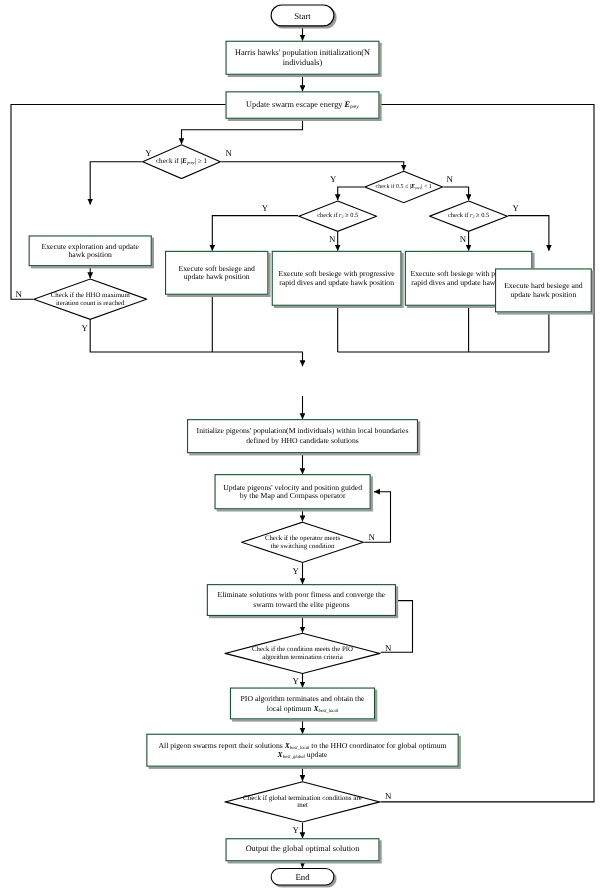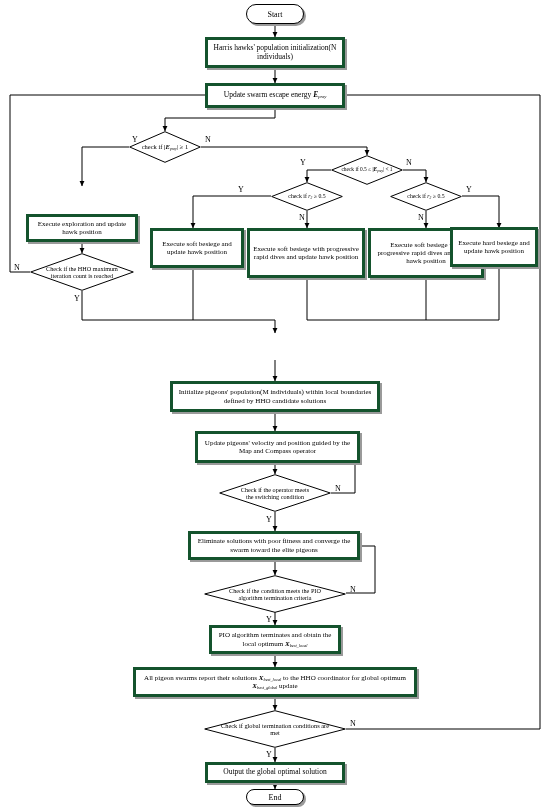--- a/index.html
+++ b/index.html
@@ -30,21 +30,21 @@
   .node {
     position: absolute;
     box-sizing: border-box;
     display: flex;
     align-items: center;
     justify-content: center;
     text-align: center;
     background: #ffffff;
   }
   .proc {
-    border: 3px solid #14532d;
+    border: 1px solid #14532d;
     box-shadow: 2px 2px 0 0 #9a9a9a;
     line-height: 1.18;
   }
   .term {
     border: 1px solid #000;
     border-radius: 999px;
     box-shadow: 2px 2px 0 0 #9a9a9a;
   }
   .diamond-wrap {
     position: absolute;
@@ -212,37 +212,37 @@
   </div>
 
   <div class="node proc" style="left:247px; top:228px; width:118px; height:50px; font-size:7px;">
     <span class="txt">Execute soft besiege with progressive rapid dives and update hawk position</span>
   </div>
 
   <div class="node proc" style="left:368px; top:228px; width:116px; height:50px; font-size:7px;">
     <span class="txt">Execute soft besiege with progressive rapid dives and update hawk position</span>
   </div>
 
-  <div class="node proc" style="left:450px; top:227px; width:88px; height:40px; font-size:7px;">
+  <div class="node proc" style="left:450px; top:244px; width:88px; height:40px; font-size:7px;">
     <span class="txt">Execute hard besiege and update hawk position</span>
   </div>
 
   <div class="diamond-wrap" style="left:30px; top:253px; width:104px; height:38px;">
     <svg class="dia" viewBox="0 0 104 38" preserveAspectRatio="none">
       <polygon points="52,0.7 103.3,19 52,37.3 0.7,19" fill="#fff" stroke="#000" stroke-width="1"></polygon>
     </svg>
     <div class="diamond-label" style="font-size:6.2px; width:86px;">Check if the HHO maximum iteration count is reached</div>
   </div>
 
 
   <div class="node proc" style="left:170px; top:381px; width:210px; height:31px; font-size:7px;">
     <span class="txt">Initialize pigeons' population(M individuals) within local boundaries defined by HHO candidate solutions</span>
   </div>
 
-  <div class="node proc" style="left:195px; top:431px; width:165px; height:32px; font-size:7px;">
+  <div class="node proc" style="left:195px; top:431px; width:142px; height:32px; font-size:7px;">
     <span class="txt">Update pigeons' velocity and position guided by the Map and Compass operator</span>
   </div>
 
   <div class="diamond-wrap" style="left:219px; top:474px; width:112px; height:38px;">
     <svg class="dia" viewBox="0 0 112 38" preserveAspectRatio="none">
       <polygon points="56,0.7 111.3,19 56,37.3 0.7,19" fill="#fff" stroke="#000" stroke-width="1"></polygon>
     </svg>
     <div class="diamond-label" style="font-size:6.2px; width:74px;">Check if the operator meets the switching condition</div>
   </div>
 

